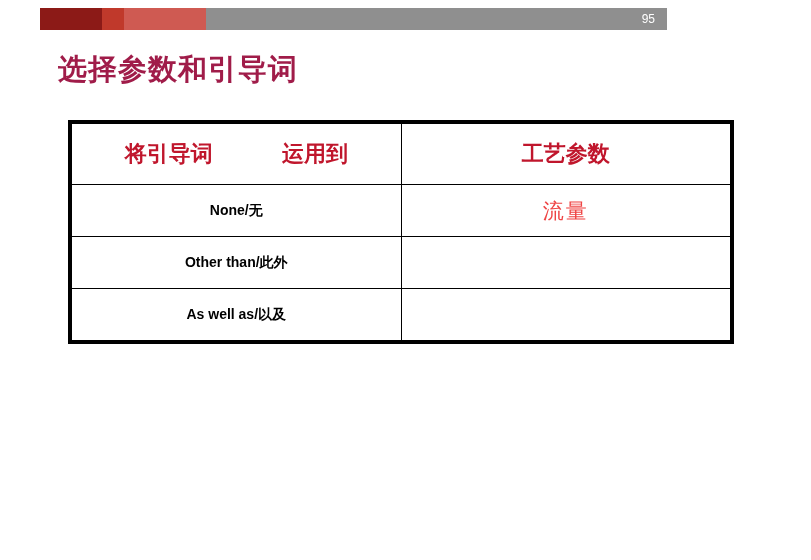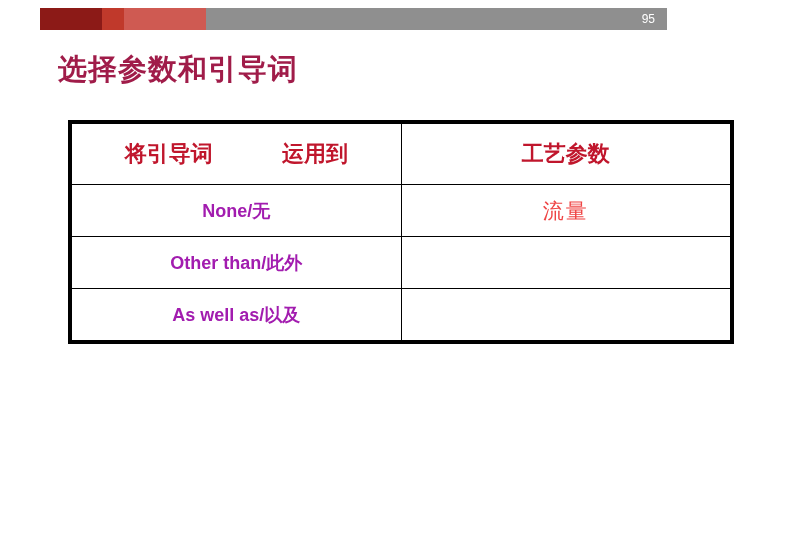--- a/index.html
+++ b/index.html
@@ -108,23 +108,23 @@
   .hdr-inner span {
     white-space: nowrap;
   }
   .body-row td {
     height: 51px;
     text-align: center;
     vertical-align: middle;
   }
   .cell-left {
     font-family: "Liberation Sans", sans-serif;
-    font-size: 18px;
+    font-size: 14px;
     font-weight: 700;
-    color: #a21caf;
+    color: #000000;
     white-space: nowrap;
   }
   .cell-left .cn {
     font-family: "DejaVu Serif", serif;
     font-weight: 700;
   }
   .cell-right {
     font-family: "DejaVu Serif", serif;
     font-size: 21px;
     font-weight: 400;

